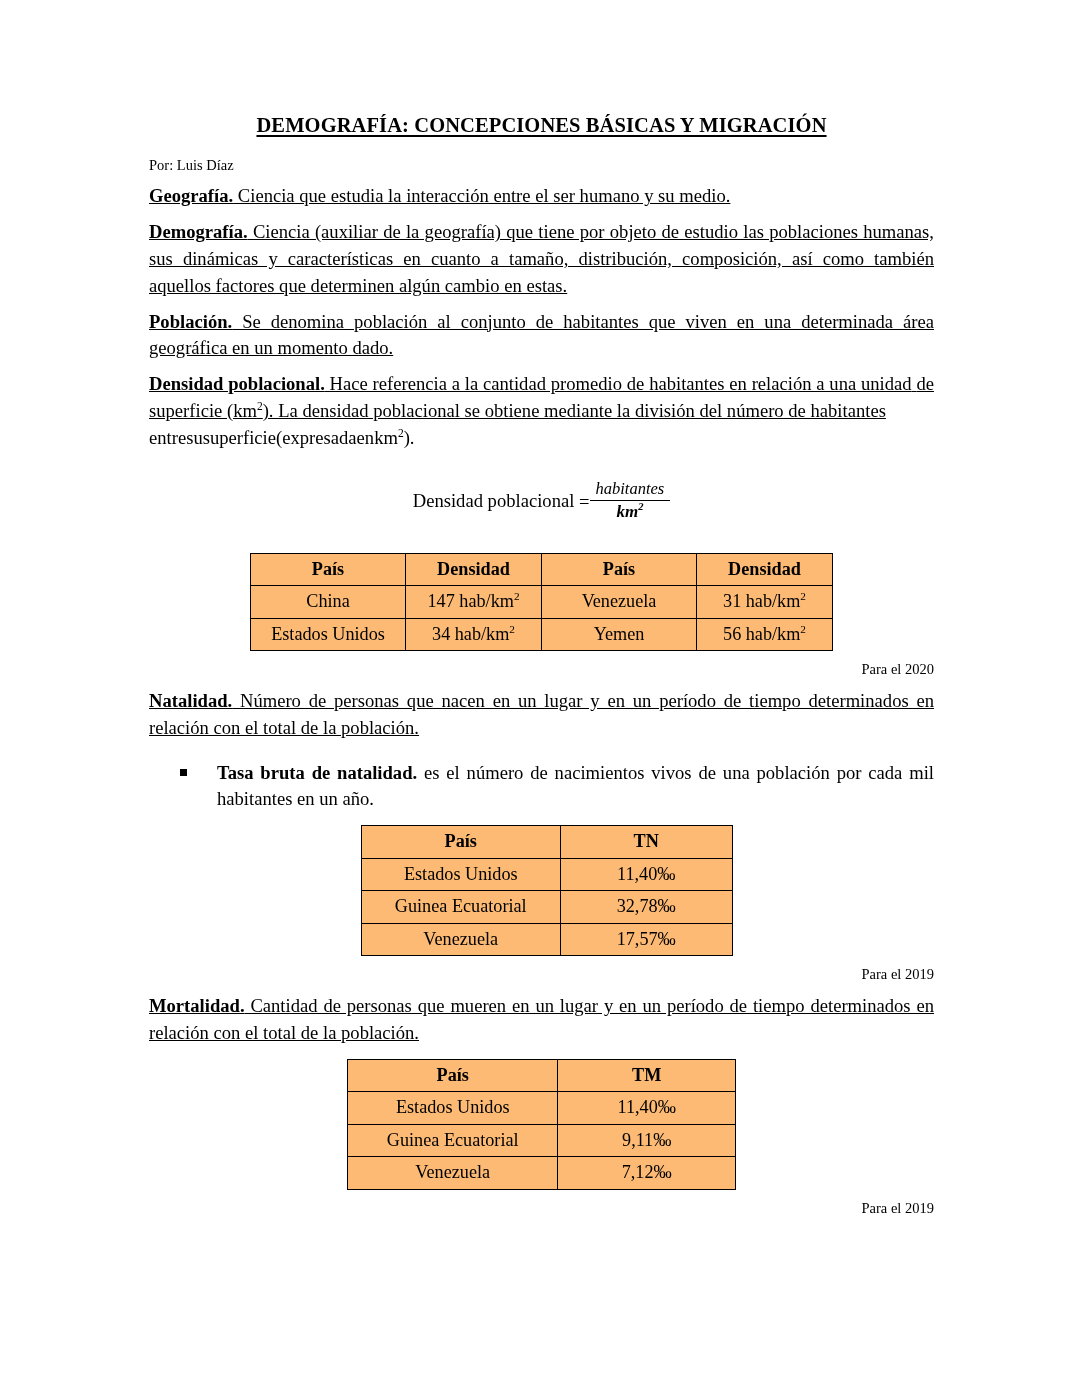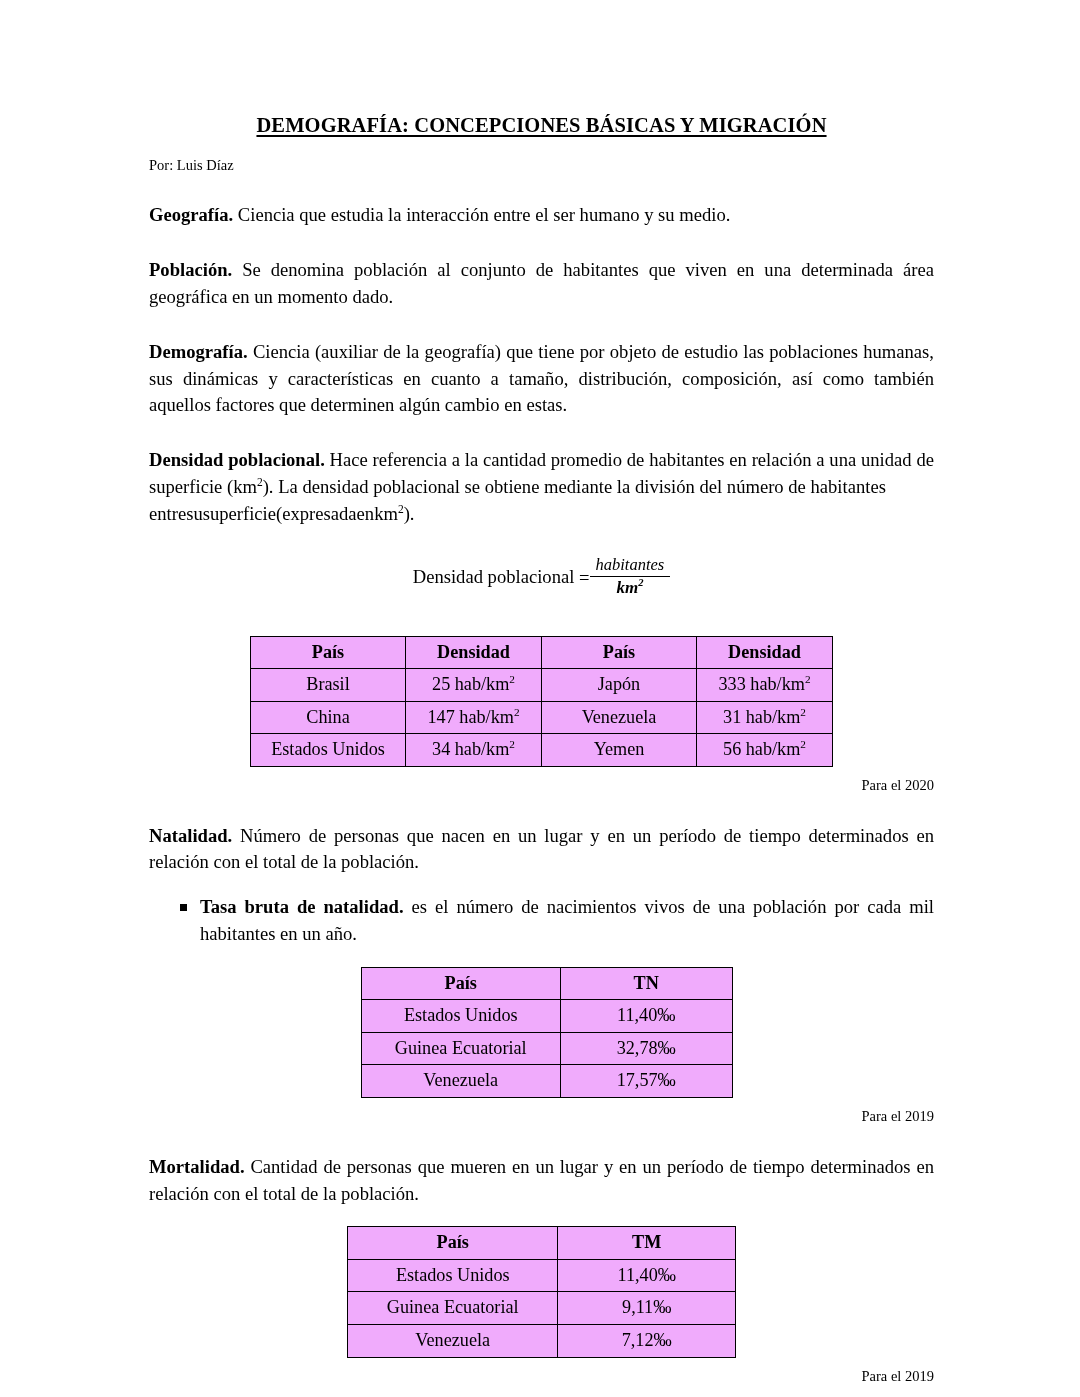--- a/index.html
+++ b/index.html
@@ -35,26 +35,27 @@
     text-decoration: underline;
     text-underline-offset: 3px;
   }
   .byline {
     margin: 17px 0 0 0;
     text-align: left;
     font-size: 14.5px;
     line-height: 1.3;
   }
   p.para {
-    margin: 28px 0 0 0;
+    margin: 9px 0 0 0;
     font-size: 18.6px;
     line-height: 1.44;
     text-align: justify;
     text-justify: inter-word;
     hyphens: none;
+    text-decoration: underline;
   }
   p.para b { font-weight: bold; }
   .lead { font-weight: bold; }
 
   
   .stretch-line {
     display: flex;
     justify-content: flex-start;
     font-size: 18.6px;
     line-height: 1.44;
@@ -94,22 +95,21 @@
     font-weight: bold;
     font-size: 17px;
     border-top: 1.4px solid #000;
     padding: 1px 6px 0 6px;
   }
   .formula .eq { vertical-align: middle; }
 
   table.grid {
     border-collapse: collapse;
     font-size: 18.2px;
-    background: #f0abfc;
-    margin-top: 7px;
+    background: #fdba74;
   }
   table.grid td, table.grid th {
     border: 1px solid #000;
     padding: 4px 8px 5px 8px;
     text-align: center;
     line-height: 1.24;
     font-weight: normal;
   }
   table.grid th {
     font-weight: bold;
@@ -143,21 +143,21 @@
     position: absolute;
     left: 31px;
     top: 0.52em;
     width: 7px;
     height: 7px;
     background: #000;
     display: block;
   }
   .bullet-item .bi-text {
     display: block;
-    margin-left: 18px;
+    margin-left: 35px;
   }
 
   .tbl-wrap-2 {
     margin: 12px 0 0 0;
     display: flex;
     justify-content: center;
     padding-left: 10px;
   }
   .tbl-wrap-2 table { width: 372px; }
   .tbl-wrap-2 col.c-country { width: 200px; }
@@ -177,23 +177,23 @@
 <body>
 
 <div class="page">
 
   <h1 class="doc-title"><span>DEMOGRAFÍA: CONCEPCIONES BÁSICAS Y MIGRACIÓN</span></h1>
 
   <div class="byline">Por: Luis Díaz</div>
 
   <p class="para"><b class="lead">Geografía.</b><span> Ciencia que estudia la interacción entre el ser humano y su medio.</span></p>
 
+  <p class="para"><b class="lead">Demografía.</b><span> Ciencia (auxiliar de la geografía) que tiene por objeto de estudio las poblaciones humanas, sus dinámicas y características en cuanto a tamaño, distribución, composición, así como también aquellos factores que determinen algún cambio en estas.</span></p>
+
   <p class="para"><b class="lead">Población.</b><span> Se denomina población al conjunto de habitantes que viven en una determinada área geográfica en un momento dado.</span></p>
-
-  <p class="para"><b class="lead">Demografía.</b><span> Ciencia (auxiliar de la geografía) que tiene por objeto de estudio las poblaciones humanas, sus dinámicas y características en cuanto a tamaño, distribución, composición, así como también aquellos factores que determinen algún cambio en estas.</span></p>
 
   <p class="para"><b class="lead">Densidad poblacional.</b><span> Hace referencia a la cantidad promedio de habitantes en relación a una unidad</span>
     <span>de superficie (km</span><sup>2</sup><span>). La densidad poblacional se obtiene mediante la división del número de habitantes</span></p>
 
   <div class="stretch-line">
     <span>entre</span>
     <span>su</span>
     <span>superficie</span>
     <span>(expresada</span>
     <span>en</span>
@@ -216,26 +216,20 @@
       <thead>
         <tr>
           <th>País</th>
           <th>Densidad</th>
           <th>País</th>
           <th>Densidad</th>
         </tr>
       </thead>
       <tbody>
         <tr>
-          <td>Brasil</td>
-          <td><span>25 hab/km</span><sup>2</sup></td>
-          <td>Japón</td>
-          <td><span>333 hab/km</span><sup>2</sup></td>
-        </tr>
-        <tr>
           <td>China</td>
           <td><span>147 hab/km</span><sup>2</sup></td>
           <td>Venezuela</td>
           <td><span>31 hab/km</span><sup>2</sup></td>
         </tr>
         <tr>
           <td>Estados Unidos</td>
           <td><span>34 hab/km</span><sup>2</sup></td>
           <td>Yemen</td>
           <td><span>56 hab/km</span><sup>2</sup></td>

